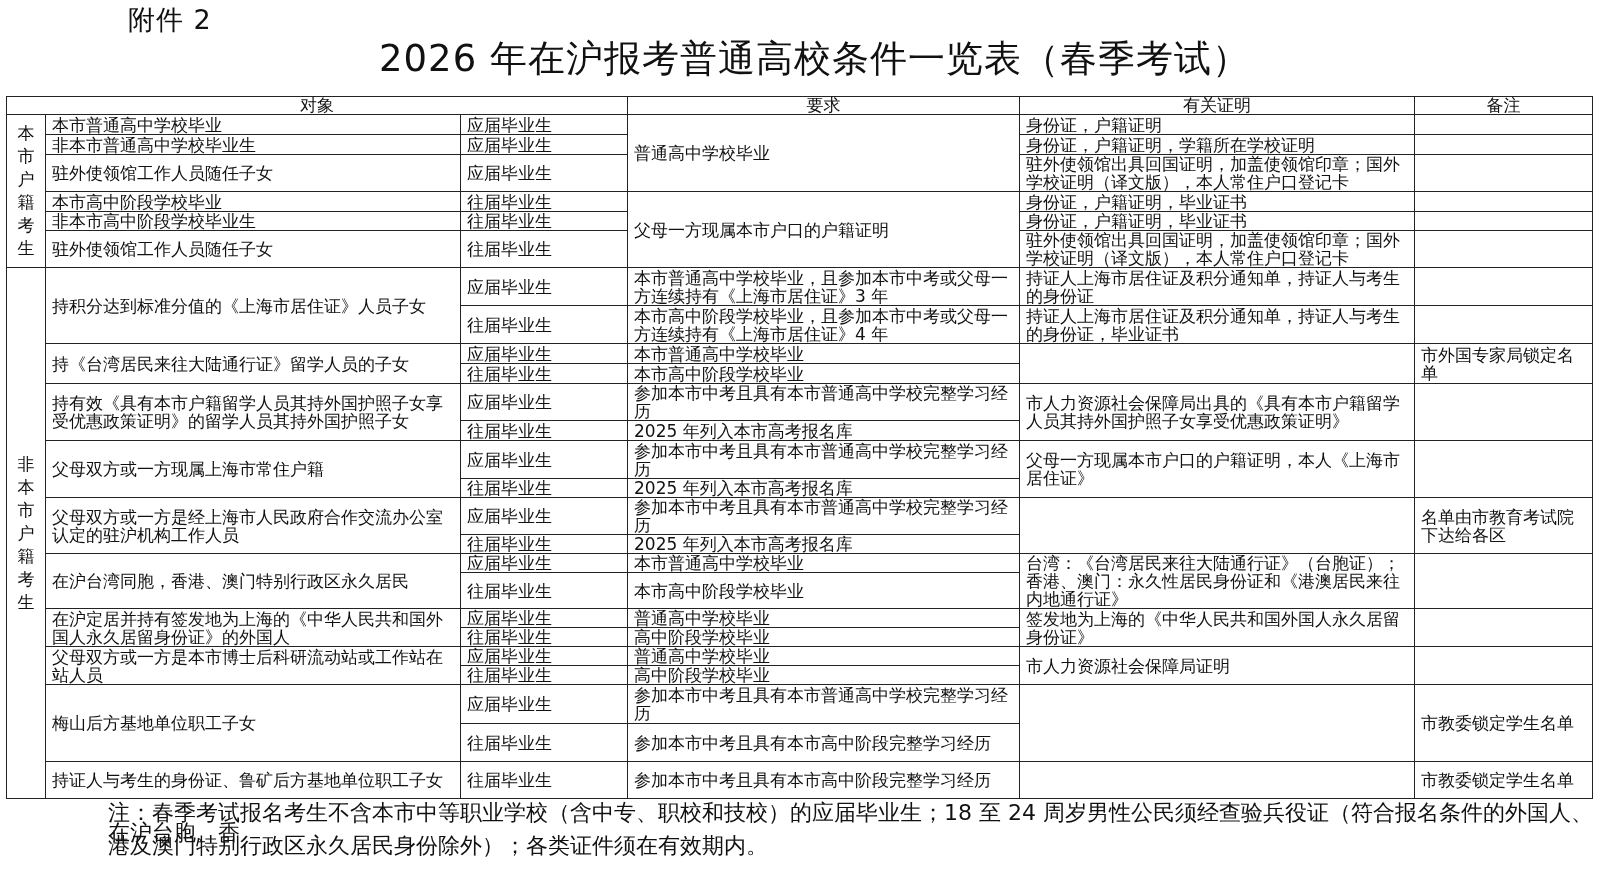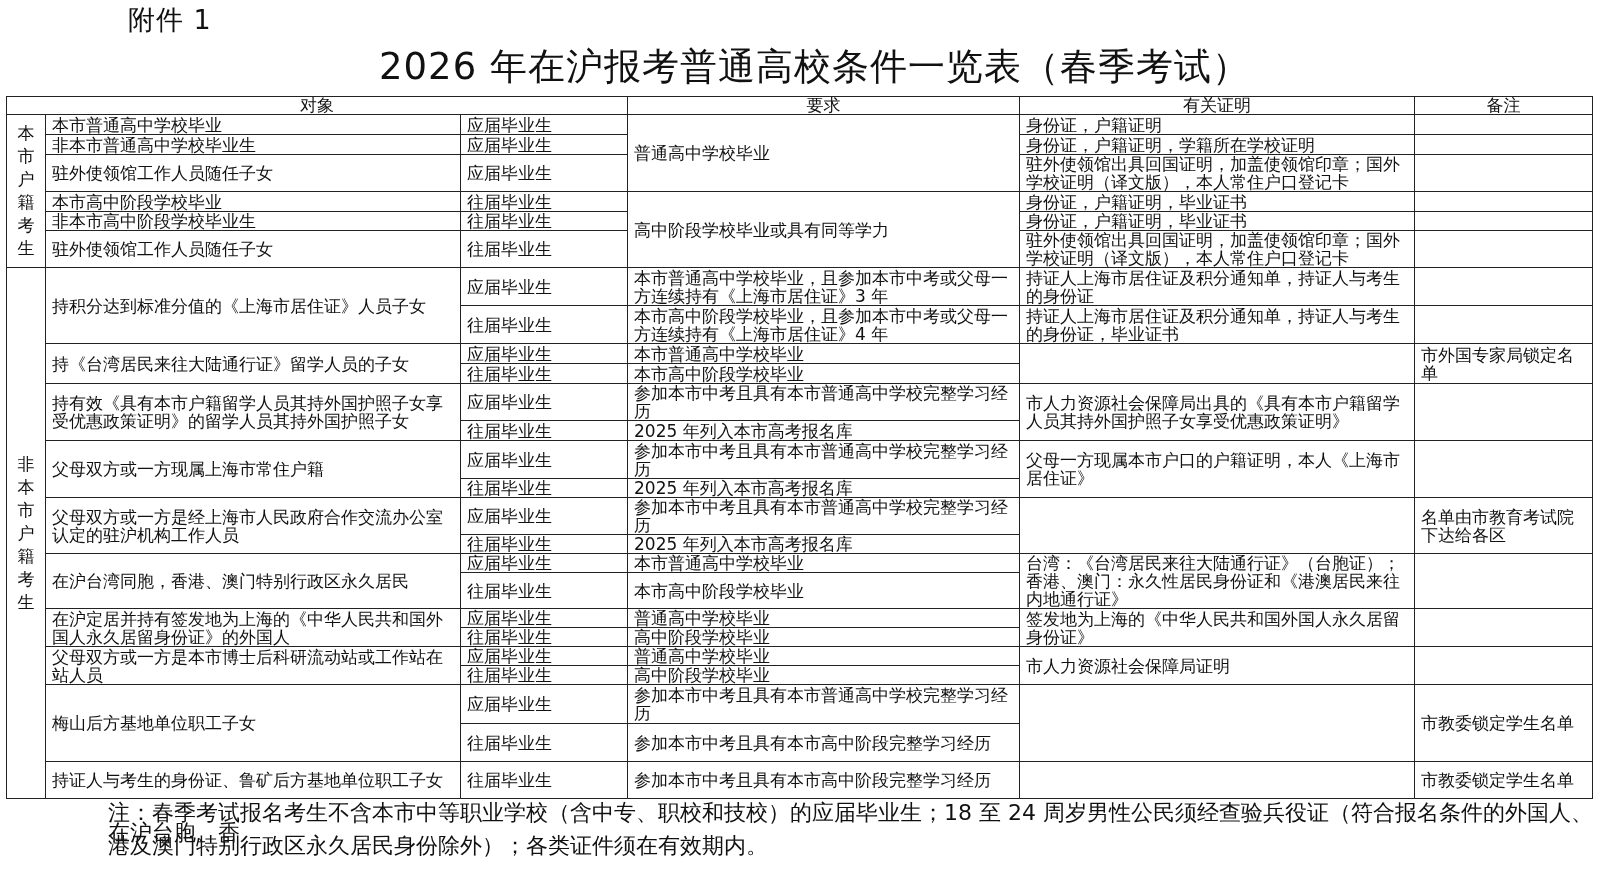--- a/index.html
+++ b/index.html
@@ -1,32 +1,32 @@
 <!DOCTYPE html>
 <html><head>
 <meta charset="utf-8">
 <style>
   html, body { margin:0; padding:0; background:#ffffff; }
   body { width:1609px; height:876px; position:relative; overflow:hidden;
          font-family:"DejaVu Sans","Liberation Sans",sans-serif; color:#111; }
   .attach { position:absolute; left:128px; top:2px; font-size:27px; letter-spacing:1px; }
-  .title { position:absolute; left:0; width:1609px; top:42px; text-align:center;
+  .title { position:absolute; left:0; width:1609px; top:34px; text-align:center;
            font-size:37px; letter-spacing:1px; padding-left:20px; box-sizing:border-box; }
   table.main { position:absolute; left:6px; top:96px; width:1586px; border-collapse:collapse;
                table-layout:fixed; font-size:17px; line-height:18px; }
   table.main td { border:1.5px solid #222; padding:0 6px; vertical-align:middle; overflow:hidden; }
   table.main tr.hdr td { height:17px; text-align:center; line-height:17px; }
   td.grp { text-align:center; font-size:17px; line-height:23px; padding:0; }
   td.status { }
   .note { position:absolute; left:108px; font-size:22px; line-height:20px; }
 </style>
 </head>
 <body>
 
-<div class="attach">附件 1</div>
+<div class="attach">附件 2</div>
 <div class="title">2026 年在沪报考普通高校条件一览表（春季考试）</div>
 
 <table class="main">
   <colgroup>
     <col style="width:39px">
       <col style="width:415px">
       <col style="width:167px">
     <col style="width:392px">
       <col style="width:395px">
       <col style="width:178px">
@@ -57,21 +57,21 @@
   </tr>
   <tr style="height:37px">
     <td>驻外使领馆工作人员随任子女</td>
     <td class="status">应届毕业生</td>
     <td>驻外使领馆出具回国证明，加盖使领馆印章；国外学校证明（译文版），本人常住户口登记卡</td>
     <td></td>
   </tr>
   <tr style="height:20px">
     <td>本市高中阶段学校毕业</td>
     <td class="status">往届毕业生</td>
-    <td rowspan="3">高中阶段学校毕业或具有同等学力</td>
+    <td rowspan="3">父母一方现属本市户口的户籍证明</td>
     <td>身份证，户籍证明，毕业证书</td>
     <td></td>
   </tr>
   <tr style="height:19px">
     <td>非本市高中阶段学校毕业生</td>
     <td class="status">往届毕业生</td>
     <td>身份证，户籍证明，毕业证书</td>
     <td></td>
   </tr>
   <tr style="height:37px">

